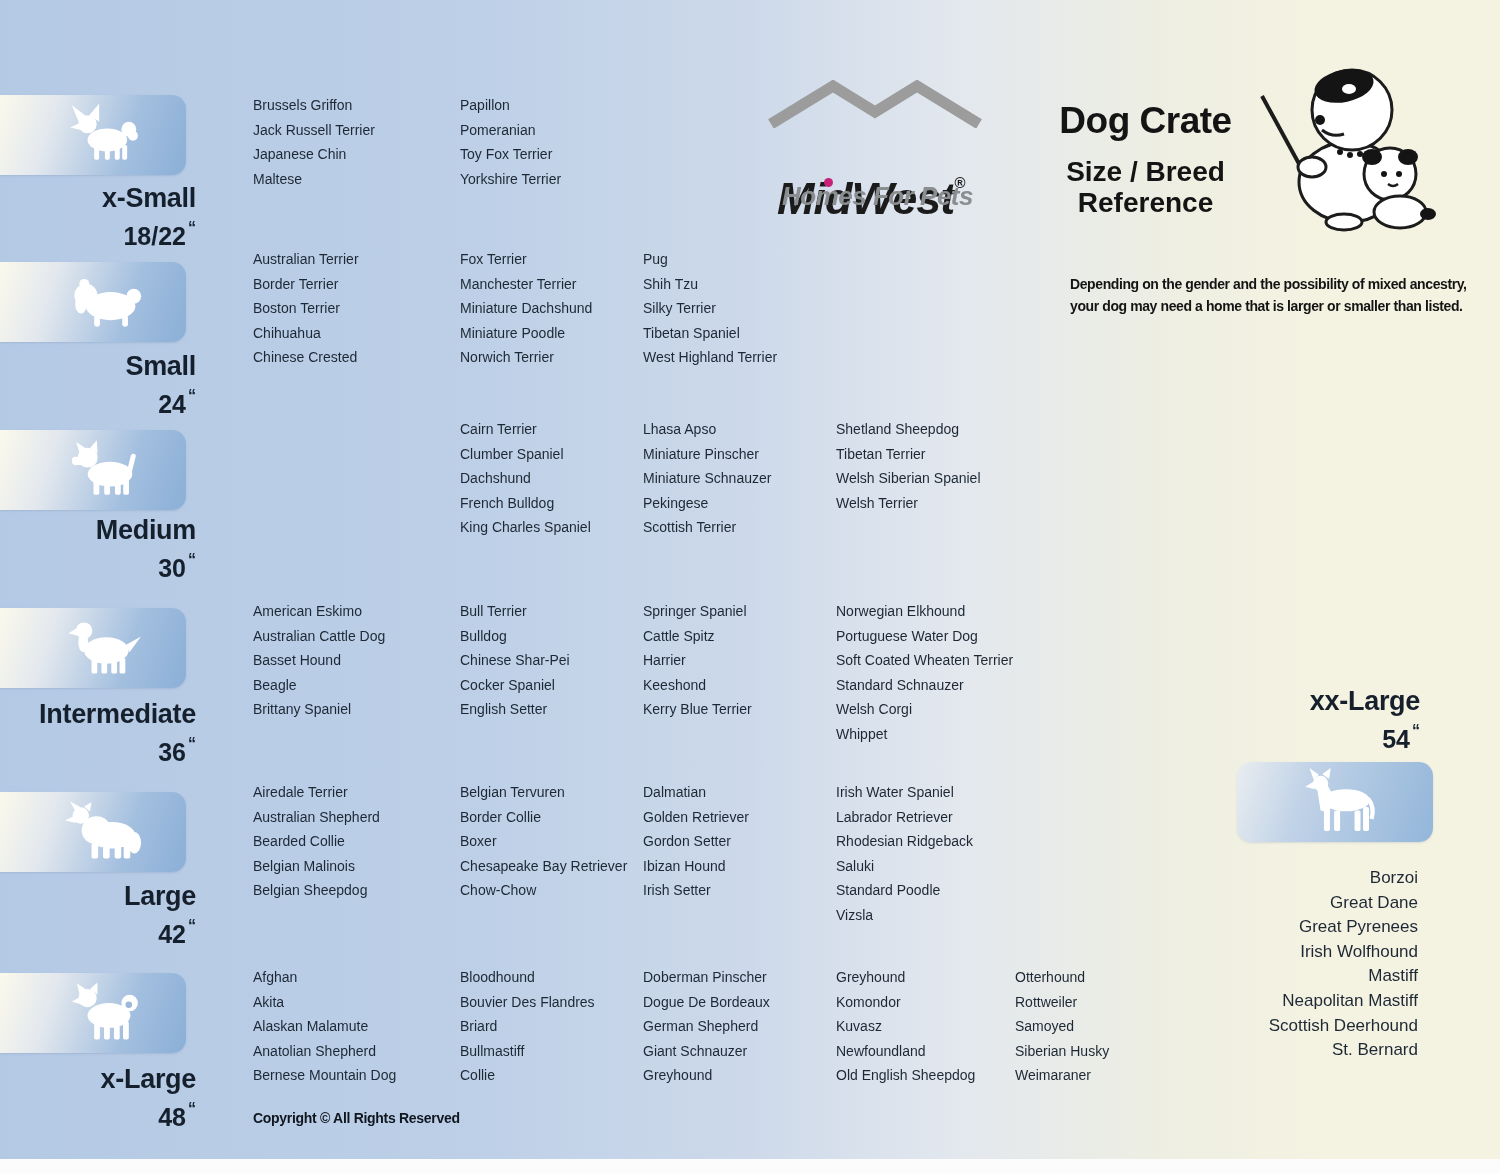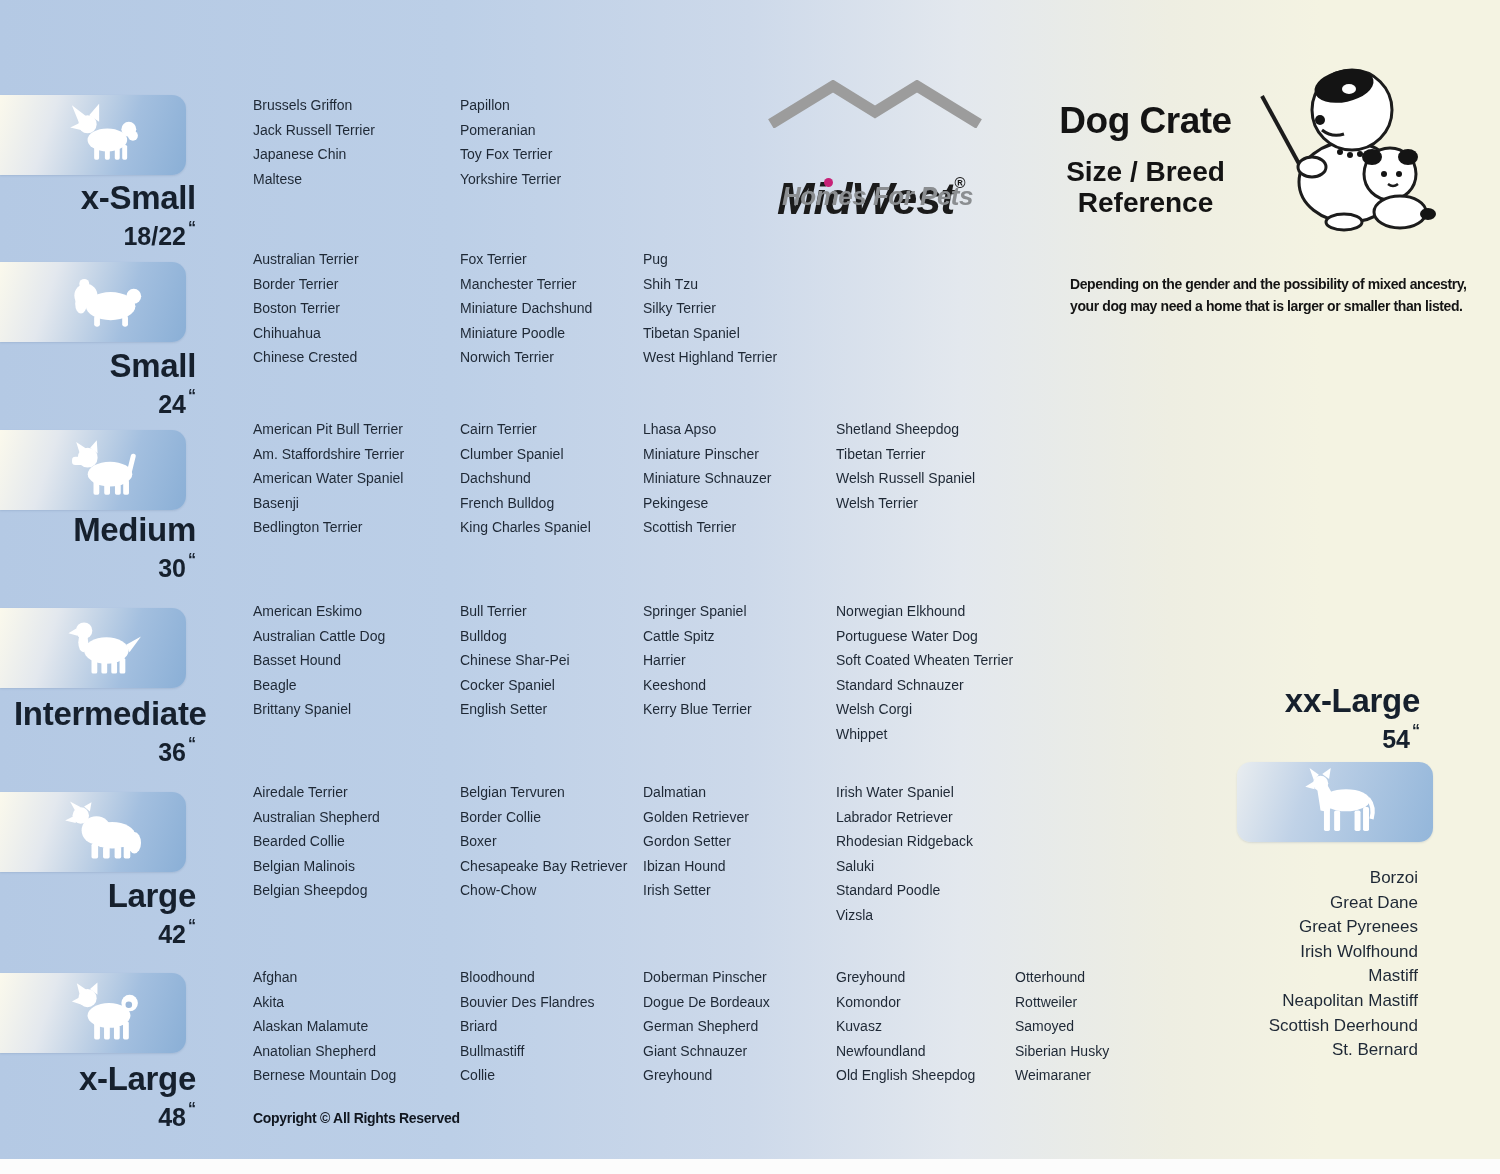--- a/index.html
+++ b/index.html
@@ -14,21 +14,21 @@
   .tile{
     position:absolute;left:0;width:186px;height:80px;
     border-radius:0 14px 14px 0;
     background:linear-gradient(108deg,#fbf9ec 0%,#e3e8ee 28%,#a3bfdf 68%,#8aafd6 100%);
     box-shadow:0 1px 2px rgba(60,90,130,.15);
   }
   .tile svg{position:absolute;right:22px;top:7px;height:66px;}
   .t1{top:95px}.t2{top:262px}.t3{top:430px}.t4{top:608px}.t5{top:792px}.t6{top:973px}
 
   .size-label{position:absolute;left:0;width:196px;text-align:right;color:#16202d;}
-  .size-name{font-size:33px;font-weight:bold;line-height:30px;letter-spacing:-.3px;padding-left:14px;}
+  .size-name{font-size:27px;font-weight:bold;line-height:30px;letter-spacing:-.3px;padding-left:14px;}
   .size-dim{font-size:25px;font-weight:bold;line-height:30px;}
   .inch{font-size:16px;vertical-align:12px;margin-left:2px;}
   .l1{top:183px}.l2{top:351px}.l3{top:515px}.l4{top:699px}.l5{top:881px}.l6{top:1064px}
 
   
   .col{position:absolute;color:#1e2835;font-size:14px;line-height:24.6px;}
   .breed{white-space:nowrap;}
   .c1{left:253px}.c2{left:460px}.c3{left:643px}.c4{left:836px}.c5{left:1015px}
   .t-xs{top:93px}.t-sm{top:247px}.t-md{top:417px}.t-int{top:599px}.t-lg{top:780px}.t-xl{top:965px}
   .wrap-col{width:178px;}
@@ -204,45 +204,38 @@
       <div class="breed">Norwich Terrier</div>
     </div>
   <div class="col t-sm c3">
       <div class="breed">Pug</div>
       <div class="breed">Shih Tzu</div>
       <div class="breed">Silky Terrier</div>
       <div class="breed">Tibetan Spaniel</div>
       <div class="breed">West Highland Terrier</div>
     </div>
 
-  <div class="col t-md c1">
-      <div class="breed">American Pit Bull Terrier</div>
-      <div class="breed">Am. Staffordshire Terrier</div>
-      <div class="breed">American Water Spaniel</div>
-      <div class="breed">Basenji</div>
-      <div class="breed">Bedlington Terrier</div>
-    </div>
   <div class="col t-md c2">
       <div class="breed">Cairn Terrier</div>
       <div class="breed">Clumber Spaniel</div>
       <div class="breed">Dachshund</div>
       <div class="breed">French Bulldog</div>
       <div class="breed">King Charles Spaniel</div>
     </div>
   <div class="col t-md c3">
       <div class="breed">Lhasa Apso</div>
       <div class="breed">Miniature Pinscher</div>
       <div class="breed">Miniature Schnauzer</div>
       <div class="breed">Pekingese</div>
       <div class="breed">Scottish Terrier</div>
     </div>
   <div class="col t-md c4">
       <div class="breed">Shetland Sheepdog</div>
       <div class="breed">Tibetan Terrier</div>
-      <div class="breed">Welsh Russell Spaniel</div>
+      <div class="breed">Welsh Siberian Spaniel</div>
       <div class="breed">Welsh Terrier</div>
     </div>
 
   <div class="col t-int c1">
       <div class="breed">American Eskimo</div>
       <div class="breed">Australian Cattle Dog</div>
       <div class="breed">Basset Hound</div>
       <div class="breed">Beagle</div>
       <div class="breed">Brittany Spaniel</div>
     </div>

